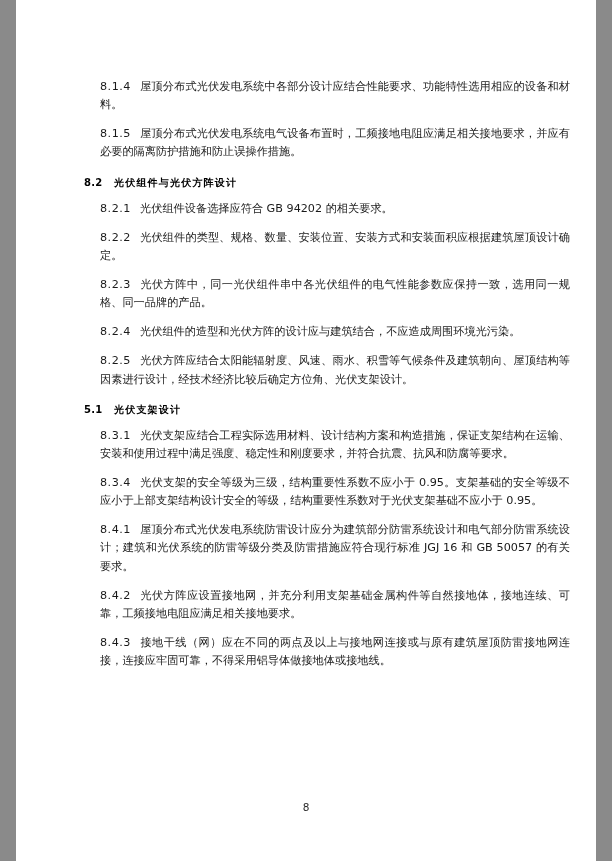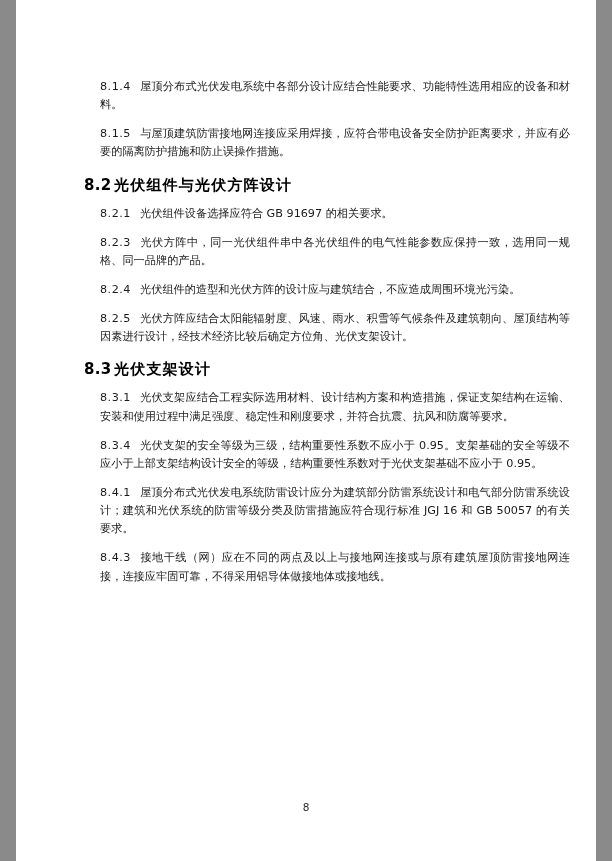--- a/index.html
+++ b/index.html
@@ -40,21 +40,21 @@
   }
   .clause .num {
     display: inline-block;
     min-width: 34px;
     letter-spacing: 0.5px;
   }
   .clause.lvl3 .num {
     min-width: 40px;
   }
   .heading {
-    font-size: 15px;
+    font-size: 10px;
     font-weight: bold;
     color: #000;
     margin: 0 0 10px 0;
     padding-left: 6px;
     letter-spacing: 0.3px;
   }
   .heading .hnum {
     display: inline-block;
     min-width: 30px;
   }
@@ -78,63 +78,69 @@
 <body>
 
 <div class="page">
   <div class="content">
 
     <p class="para clause lvl3">
       <span class="num">8.1.4</span><span>屋顶分布式光伏发电系统中各部分设计应结合性能要求、功能特性选用相应的设备和材料。</span>
     </p>
 
     <p class="para clause lvl3">
-      <span class="num">8.1.5</span><span>与屋顶建筑防雷接地网连接应采用焊接，应符合带电设备安全防护距离要求，并应有必要的隔离防护措施和防止误操作措施。</span>
+      <span class="num">8.1.5</span><span>屋顶分布式光伏发电系统电气设备布置时，工频接地电阻应满足相关接地要求，并应有必要的隔离防护措施和防止误操作措施。</span>
     </p>
 
     <p class="heading gap-top">
       <span class="hnum">8.2</span><span class="htxt">光伏组件与光伏方阵设计</span>
     </p>
 
     <p class="para clause lvl3">
-      <span class="num">8.2.1</span><span>光伏组件设备选择应符合 GB 91697 的相关要求。</span>
+      <span class="num">8.2.1</span><span>光伏组件设备选择应符合 GB 94202 的相关要求。</span>
     </p>
 
+    <p class="para clause lvl3">
+      <span class="num">8.2.2</span><span>光伏组件的类型、规格、数量、安装位置、安装方式和安装面积应根据建筑屋顶设计确定。</span>
+    </p>
 
     <p class="para clause lvl3">
       <span class="num">8.2.3</span><span>光伏方阵中，同一光伏组件串中各光伏组件的电气性能参数应保持一致，选用同一规格、同一品牌的产品。</span>
     </p>
 
     <p class="para clause lvl3">
       <span class="num">8.2.4</span><span>光伏组件的造型和光伏方阵的设计应与建筑结合，不应造成周围环境光污染。</span>
     </p>
 
     <p class="para clause lvl3">
       <span class="num">8.2.5</span><span>光伏方阵应结合太阳能辐射度、风速、雨水、积雪等气候条件及建筑朝向、屋顶结构等因素进行设计，经技术经济比较后确定方位角、光伏支架设计。</span>
     </p>
 
     <p class="heading gap-top">
-      <span class="hnum">8.3</span><span class="htxt">光伏支架设计</span>
+      <span class="hnum">5.1</span><span class="htxt">光伏支架设计</span>
     </p>
 
     <p class="para clause lvl3">
       <span class="num">8.3.1</span><span>光伏支架应结合工程实际选用材料、设计结构方案和构造措施，保证支架结构在运输、安装和使用过程中满足强度、稳定性和刚度要求，并符合抗震、抗风和防腐等要求。</span>
     </p>
 
 
 
     <p class="para clause lvl3">
       <span class="num">8.3.4</span><span>光伏支架的安全等级为三级，结构重要性系数不应小于 0.95。支架基础的安全等级不应小于上部支架结构设计安全的等级，结构重要性系数对于光伏支架基础不应小于 0.95。</span>
     </p>
 
 
     <p class="para clause lvl3">
       <span class="num">8.4.1</span><span>屋顶分布式光伏发电系统防雷设计应分为建筑部分防雷系统设计和电气部分防雷系统设计；建筑和光伏系统的防雷等级分类及防雷措施应符合现行标准 JGJ 16 和 GB 50057 的有关要求。</span>
     </p>
 
+    <p class="para clause lvl3">
+      <span class="num">8.4.2</span><span>光伏方阵应设置接地网，并充分利用支架基础金属构件等自然接地体，接地连续、可靠，工频接地电阻应满足相关接地要求。</span>
+    </p>
 
     <p class="para clause lvl3">
       <span class="num">8.4.3</span><span>接地干线（网）应在不同的两点及以上与接地网连接或与原有建筑屋顶防雷接地网连接，连接应牢固可靠，不得采用铝导体做接地体或接地线。</span>
     </p>
 
 
   </div>
 
   <div class="footer">8</div>
 </div>

